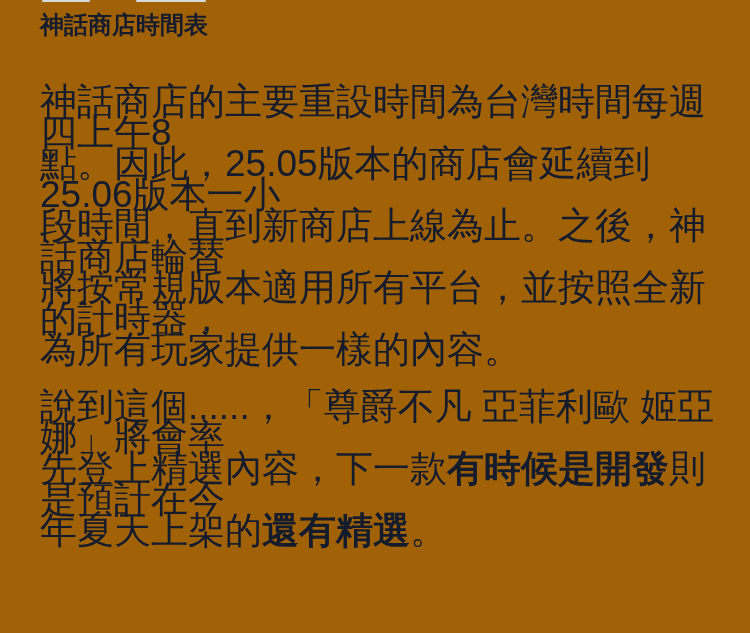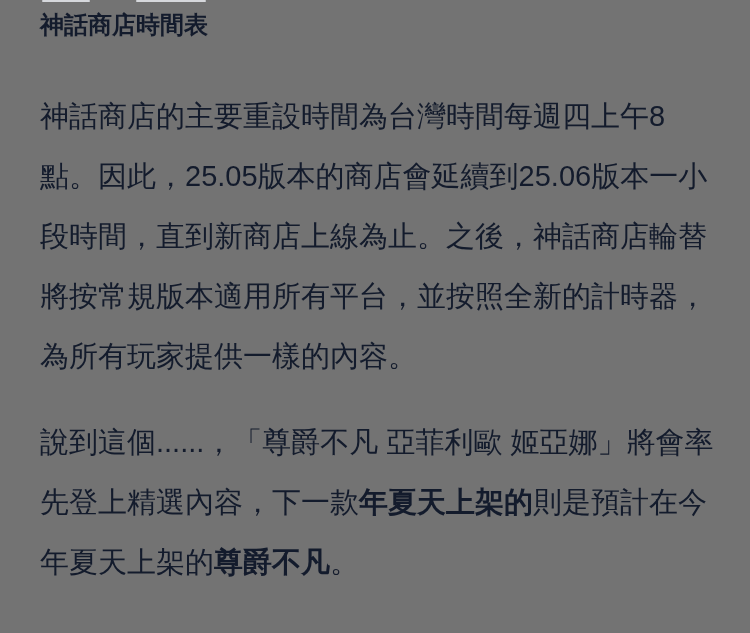--- a/index.html
+++ b/index.html
@@ -4,38 +4,38 @@
 <style>
   html, body {
     margin: 0;
     padding: 0;
     background: #ffffff;
   }
   .page {
     position: relative;
     width: 750px;
     height: 633px;
-    background: #737373;
+    background: #a16207;
     overflow: hidden;
     font-family: "Liberation Sans", "DejaVu Sans", sans-serif;
     color: #131b2c;
   }
   .content {
     padding: 8px 16px 0 40px;
   }
   .title {
     font-size: 24px;
     line-height: 34px;
     font-weight: 700;
     margin: 0 0 44px 0;
     letter-spacing: 0;
   }
   .para {
-    font-size: 29px;
-    line-height: 60px;
+    font-size: 37px;
+    line-height: 31px;
     font-weight: 400;
     margin: 0 0 26px 0;
     white-space: pre-wrap;
     word-break: break-word;
   }
   .run { font-weight: 400; }
   .run-bold { font-weight: 700; }
   .frag {
     position: absolute;
     top: 0;
@@ -50,19 +50,19 @@
 <div class="page">
   <main class="content">
     <h2 class="title">神話商店時間表</h2>
     <div>
         <p class="para"><span class="run">神話商店的主要重設時間為台灣時間每週四上午8
 點。因此，25.05版本的商店會延續到25.06版本一小
 段時間，直到新商店上線為止。之後，神話商店輪替
 將按常規版本適用所有平台，並按照全新的計時器，
 為所有玩家提供一樣的內容。</span></p>
         <p class="para"><span class="run">說到這個......，「尊爵不凡 亞菲利歐 姬亞娜」將會率
-先登上精選內容，下一款</span><span class="run-bold">年夏天上架的</span><span class="run">則是預計在今
-年夏天上架的</span><span class="run-bold">尊爵不凡</span><span class="run">。</span></p>
+先登上精選內容，下一款</span><span class="run-bold">有時候是開發</span><span class="run">則是預計在今
+年夏天上架的</span><span class="run-bold">還有精選</span><span class="run">。</span></p>
       </div>
   </main>
 <div class="frag" style="left: 42px; width: 48px;"></div>
     <div class="frag" style="left: 136px; width: 70px;"></div>
   </div>
 
 </body></html>

